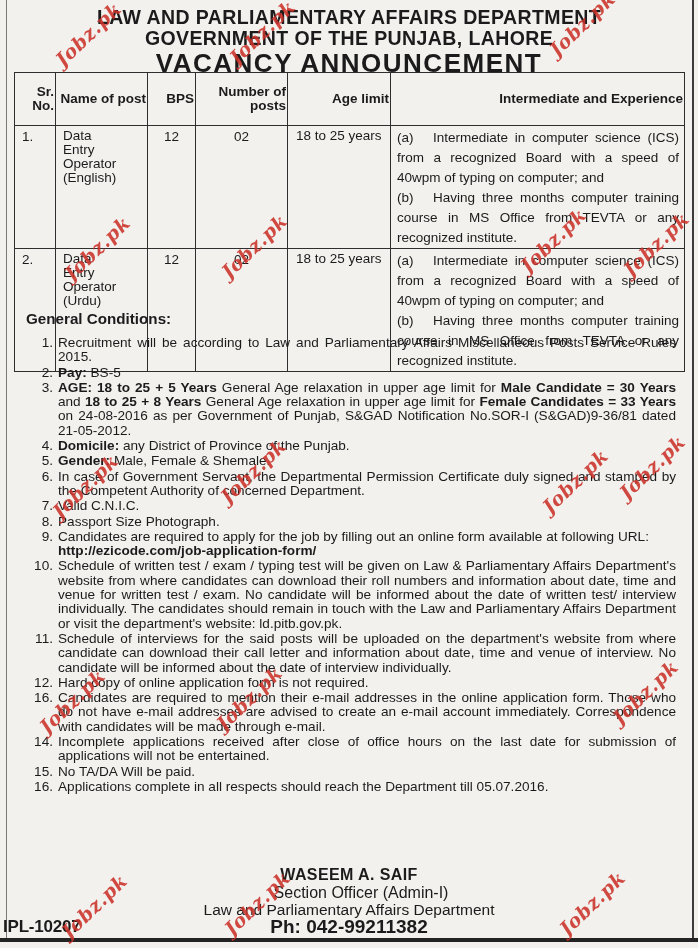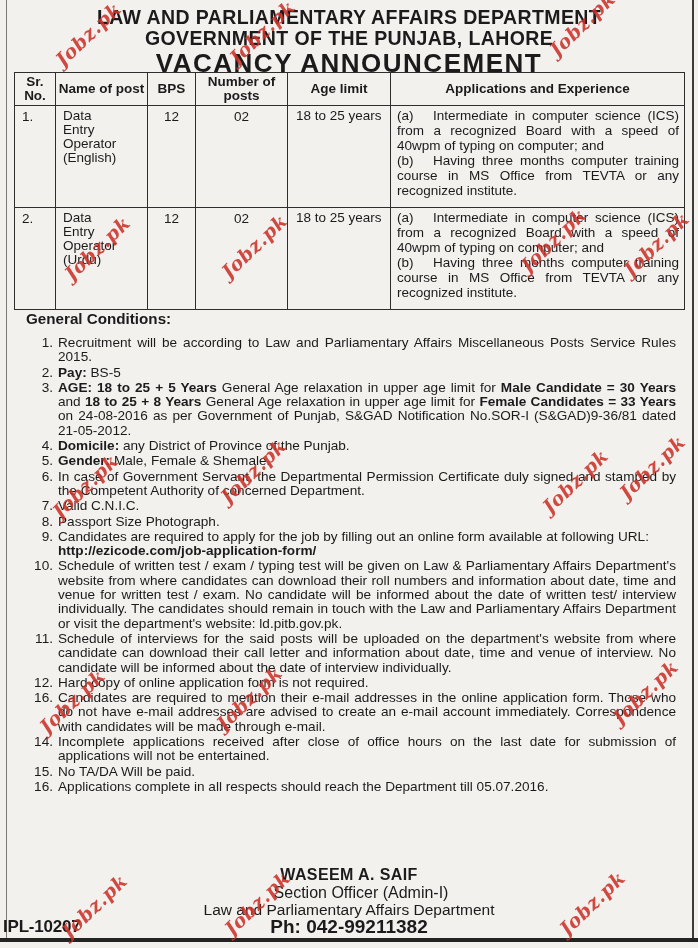--- a/index.html
+++ b/index.html
@@ -16,28 +16,28 @@
   
   .header{position:absolute;top:7px;left:12px;width:674px;text-align:center;}
   .h-line{font-size:19.5px;font-weight:700;line-height:21px;letter-spacing:.4px;}
   .h-vacancy{font-size:26px;font-weight:700;line-height:27px;letter-spacing:1.5px;margin-top:1px;}
 
   
   .vtable{position:absolute;left:14px;top:72px;width:670px;border-collapse:collapse;table-layout:fixed;}
   .vtable col.c1{width:41px}.vtable col.c2{width:92px}.vtable col.c3{width:48px}
   .vtable col.c4{width:92px}.vtable col.c5{width:103px}.vtable col.c6{width:294px}
   .vtable th,.vtable td{border:1.5px solid #2e2e2e;font-size:13.5px;}
-  .vtable th{font-weight:700;text-align:center;vertical-align:middle;line-height:14px;padding:2px 1px;height:24px;border-radius:16px;}
+  .vtable th{font-weight:700;text-align:right;vertical-align:middle;line-height:14px;padding:12px 1px;height:24px;border-radius:16px;}
   .vtable td{vertical-align:top;height:97px;}
   .c-sr{padding:3px 2px 0 7px;}
   .c-post{padding:3px 4px 0 7px;line-height:14px;}
   .c-post div{white-space:nowrap;}
   .c-bps,.c-num{text-align:center;padding-top:3px;}
   .c-age{padding:3px 4px 0 8px;line-height:14.5px;}
-  .c-qual{padding:2px 5px 0 6px;line-height:15px;}
+  .c-qual{padding:2px 5px 0 6px;line-height:20px;}
   .q{margin:0;text-align:justify;}
   .ql{display:inline-block;width:36px;}
 
   
   .conditions{position:absolute;left:16px;top:310px;width:660px;}
   .cond-heading{font-size:15.2px;font-weight:700;margin:0 0 9px 10px;}
   .cond-item{display:flex;margin-bottom:1px;font-size:13.6px;line-height:14.3px;}
   .cond-item .n{flex:none;width:37px;text-align:right;padding-right:5px;}
   .cond-item .t{flex:1;text-align:justify;}
 
@@ -81,21 +81,21 @@
         <col class="c5">
         <col class="c6">
     </colgroup>
     <thead>
       <tr>
         <th>Sr. No.</th>
         <th>Name of post</th>
         <th>BPS</th>
         <th>Number of posts</th>
         <th>Age limit</th>
-        <th>Applications and Experience</th>
+        <th>Intermediate and Experience</th>
       </tr>
     </thead>
     <tbody id="vacancy-body">
         <tr>
       <td class="c-sr">1.</td>
       <td class="c-post">
             <div>Data</div>
             <div>Entry</div>
             <div>Operator</div>
             <div>(English)</div>

